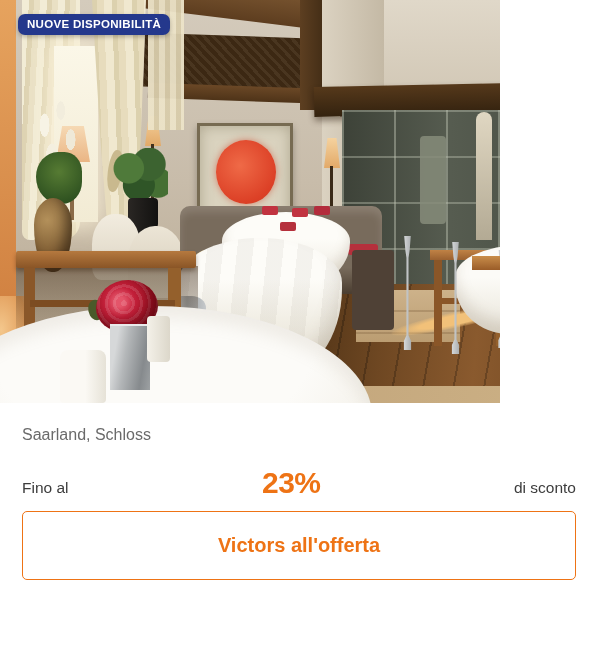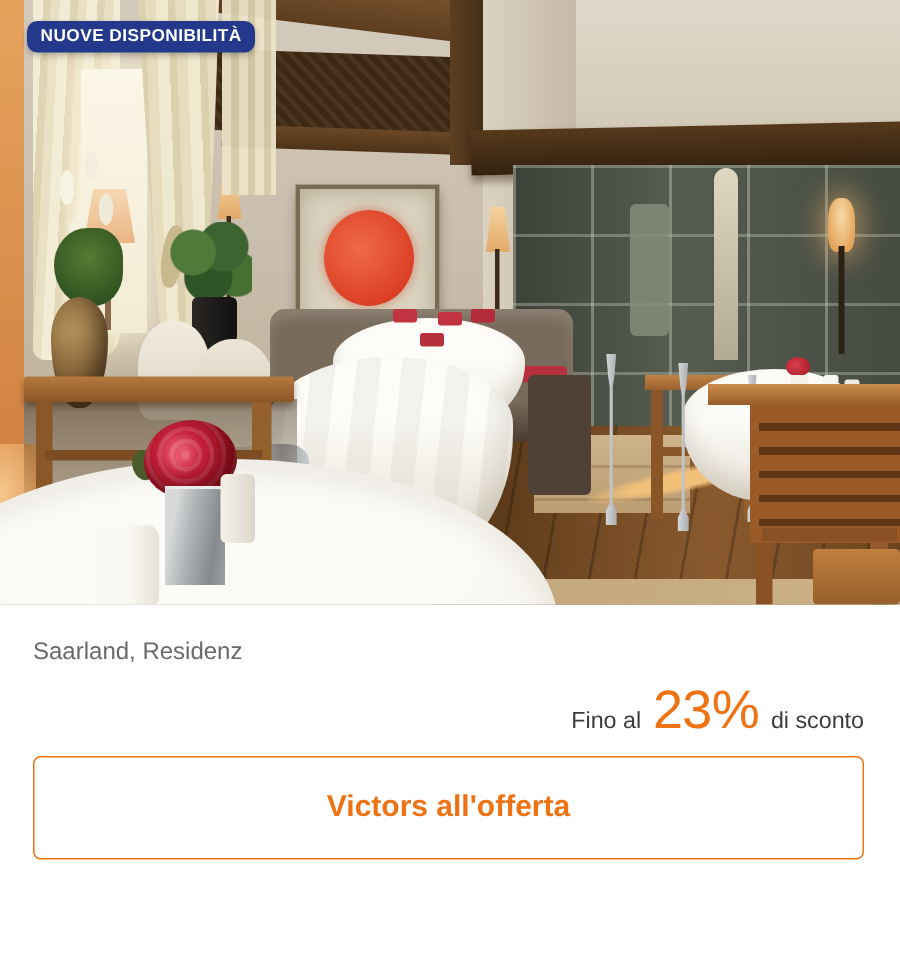--- a/index.html
+++ b/index.html
@@ -1,20 +1,20 @@
 <!DOCTYPE html>
 <html style="--badge-bg: #24388C; --accent: #EE7315; --title: #1F1F1F; --muted: #6A6A6A; --text: #3C3C3C;"><head>
 <meta charset="utf-8">
 <style>
   * { margin:0; padding:0; box-sizing:border-box; }
   html,body { background:#ffffff; font-family:"Liberation Sans", sans-serif; }
   .card { position:relative; width:600px; height:648px; background:#ffffff; overflow:hidden; }
 
   
-  .photo { position:relative; width:600px; height:403px; overflow:hidden; background:#c8bdab; }
+  .photo { position:relative; width:500px; height:403px; overflow:hidden; background:#c8bdab; }
   .ph { position:absolute; }
 
   .wall { left:0; top:0; width:600px; height:403px;
     background:linear-gradient(180deg,#d4cbbc 0%,#c8bcaa 45%,#bcae98 78%,#b1a089 100%); }
 
   
   .beam-diag { left:110px; top:-14px; width:260px; height:34px; background:linear-gradient(180deg,#7a5631,#5d3d1f); transform:rotate(7deg); }
   .beam-panel { left:144px; top:36px; width:194px; height:54px; transform:rotate(2deg);
     background:repeating-linear-gradient(45deg, rgba(255,235,200,.07) 0 3px, transparent 3px 7px), #3c2813; }
   .beam-mid { left:148px; top:86px; width:190px; height:15px; background:linear-gradient(180deg,#6b4826,#4e3318); transform:rotate(2deg); }
@@ -199,23 +199,23 @@
 
   
   .badge { position:absolute; left:18px; top:14px; padding:4px 9px 5px; border-radius:7px;
     background:var(--badge-bg,#24388C); color:#ffffff; font-size:11.5px; font-weight:700;
     letter-spacing:.3px; box-shadow:0 2px 4px rgba(0,0,0,.25); white-space:nowrap; }
 
   
   .info { padding:23px 24px 0 22px; }
   .location { font-size:16px; color:var(--muted,#6A6A6A); line-height:1.15; }
   .title { margin-top:9px; font-size:23px; font-weight:700; color:var(--title,#1F1F1F); letter-spacing:-.2px; line-height:1.15; }
-  .discount { margin-top:11px; display:flex; justify-content:flex-end; align-items:baseline; gap:8px; }
+  .discount { margin-top:24px; display:flex; justify-content:space-between; align-items:baseline; gap:8px; }
   .discount .small { font-size:15.5px; color:var(--text,#3C3C3C); }
-  .discount .pct { font-size:36px; font-weight:400; color:var(--accent,#EE7315); letter-spacing:-.5px; line-height:1; }
+  .discount .pct { font-size:30px; font-weight:700; color:var(--accent,#EE7315); letter-spacing:-.5px; line-height:1; }
   .cta { display:block; width:554px; height:69px; margin:13px auto 0; background:#ffffff;
     border:1px solid var(--accent,#EE7315); border-radius:5px; color:var(--accent,#EE7315);
     font-family:"Liberation Sans", sans-serif; font-size:20px; font-weight:700; cursor:pointer; }
 </style>
 </head>
 <body>
 
 <div class="card">
 
   <div class="photo" title="Elegant restaurant dining room: white-clothed round tables, red rose centerpiece, abstract red-circle painting, cream curtains, slate fireplace wall, wooden beams and floor">
@@ -318,21 +318,21 @@
     <div class="ph rose-leaf"></div>
     <div class="ph rose"></div>
     <div class="ph metal-vase"></div>
     <div class="ph candle-large"></div>
     <div class="ph candle-small"></div>
 
     <div class="badge">NUOVE DISPONIBILITÀ</div>
   </div>
 
   <div class="info">
-    <div class="location">Saarland, Residenz</div>
+    <div class="location">Saarland, Schloss</div>
     <div class="discount">
       <span class="small">Fino al</span>
       <span class="pct">23%</span>
       <span class="small">di sconto</span>
     </div>
     <button class="cta">Victors all'offerta</button>
   </div>
 
 </div>
 

